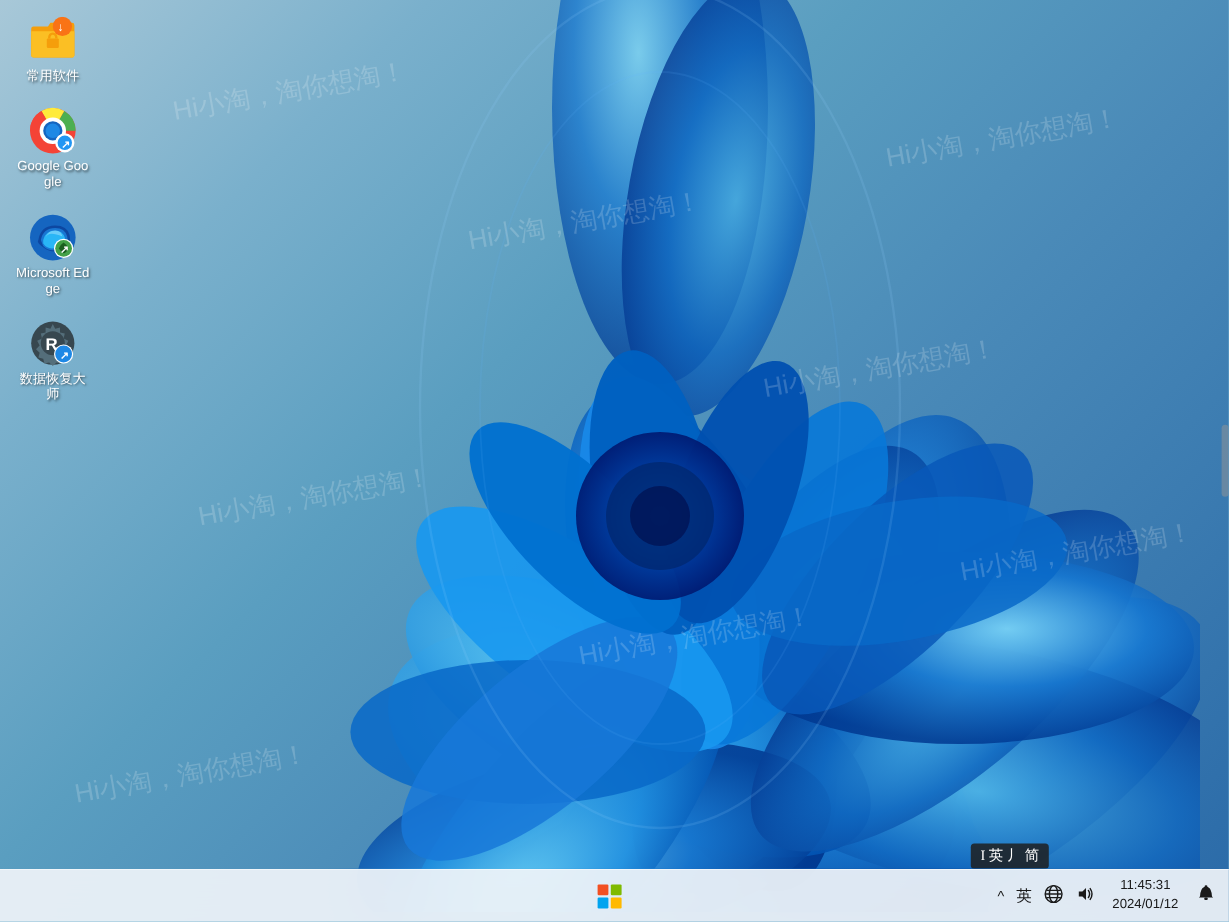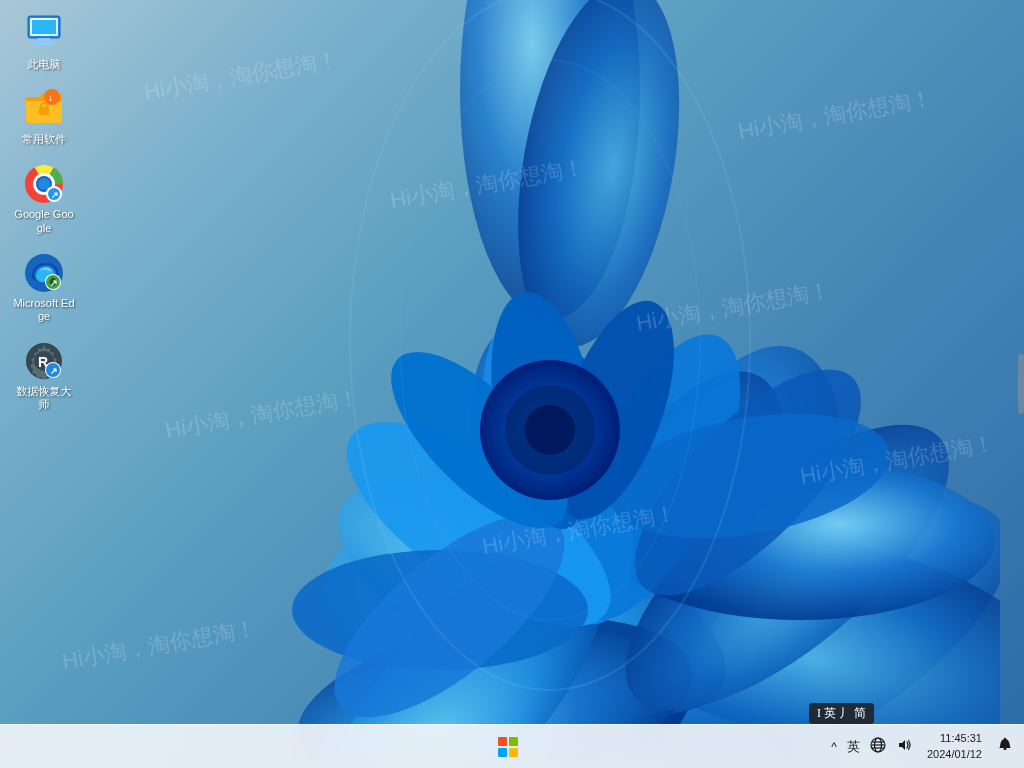--- a/index.html
+++ b/index.html
@@ -245,34 +245,20 @@
   <div class="watermark" style="top:22%;left:38%;transform:rotate(-10deg);">Hi小淘，淘你想淘！</div>
   <div class="watermark" style="top:38%;left:62%;transform:rotate(-10deg);">Hi小淘，淘你想淘！</div>
   <div class="watermark" style="top:52%;left:16%;transform:rotate(-10deg);">Hi小淘，淘你想淘！</div>
   <div class="watermark" style="top:67%;left:47%;transform:rotate(-10deg);">Hi小淘，淘你想淘！</div>
   <div class="watermark" style="top:13%;left:72%;transform:rotate(-10deg);">Hi小淘，淘你想淘！</div>
   <div class="watermark" style="top:82%;left:6%;transform:rotate(-10deg);">Hi小淘，淘你想淘！</div>
   <div class="watermark" style="top:58%;left:78%;transform:rotate(-10deg);">Hi小淘，淘你想淘！</div>
 
   <div class="desktop-icons">
 
-    <div class="desktop-icon">
-      <div class="icon-img">
-        <svg width="40" height="36" viewBox="0 0 40 36">
-          <rect x="4" y="2" width="32" height="22" rx="2" fill="#1e88e5" stroke="#1565c0" stroke-width="1"></rect>
-          <rect x="6" y="4" width="28" height="18" rx="1" fill="#e3f2fd"></rect>
-          <rect x="14" y="24" width="12" height="4" fill="#90caf9"></rect>
-          <rect x="10" y="28" width="20" height="3" rx="1" fill="#90caf9"></rect>
-
-          <rect x="8" y="6" width="24" height="14" fill="#29b6f6"></rect>
-          <rect x="8" y="6" width="24" height="14" fill="url(#screenGrad)" opacity="0.6"></rect>
-        </svg>
-      </div>
-      <span class="icon-label">此电脑</span>
-    </div>
 
 
     <div class="desktop-icon">
       <div class="icon-img">
         <svg width="40" height="36" viewBox="0 0 40 36">
 
           <path d="M2 10 Q2 8 4 8 L16 8 L18 5 L36 5 Q38 5 38 7 L38 32 Q38 34 36 34 L4 34 Q2 34 2 32 Z" fill="#f59e0b"></path>
           <path d="M2 12 L38 12 L38 32 Q38 34 36 34 L4 34 Q2 34 2 32 Z" fill="#fbbf24"></path>
 
           <rect x="15" y="18" width="10" height="8" rx="1" fill="#f59e0b"></rect>
@@ -388,21 +374,21 @@
         <span class="tray-item">
           <svg width="16" height="16" viewBox="0 0 16 16">
             <path d="M3 6 L6 6 L9 3 L9 13 L6 10 L3 10 Z" fill="#1a1a1a"></path>
             <path d="M11 5 Q13 8 11 11" fill="none" stroke="#1a1a1a" stroke-width="1.2" stroke-linecap="round"></path>
             <path d="M12.5 3.5 Q15.5 8 12.5 12.5" fill="none" stroke="#1a1a1a" stroke-width="1.2" stroke-linecap="round"></path>
           </svg>
         </span>
       </div>
 
       <div class="clock-area">
-        <div style="font-weight:500;">11:45:31</div>
+        <div style="font-weight:500;text-align:center;">11:45:31</div>
         <div>2024/01/12</div>
       </div>
 
       <div class="tray-item">
         <svg width="16" height="16" viewBox="0 0 16 16">
           <path d="M8 2 Q11 2 12 5 Q13 7 13 10 L14 11 L2 11 L3 10 Q3 7 4 5 Q5 2 8 2 Z" fill="#1a1a1a"></path>
           <rect x="6.5" y="11" width="3" height="2" rx="1" fill="#1a1a1a"></rect>
           <circle cx="8" cy="2" r="1.2" fill="#1a1a1a"></circle>
         </svg>
       </div>

